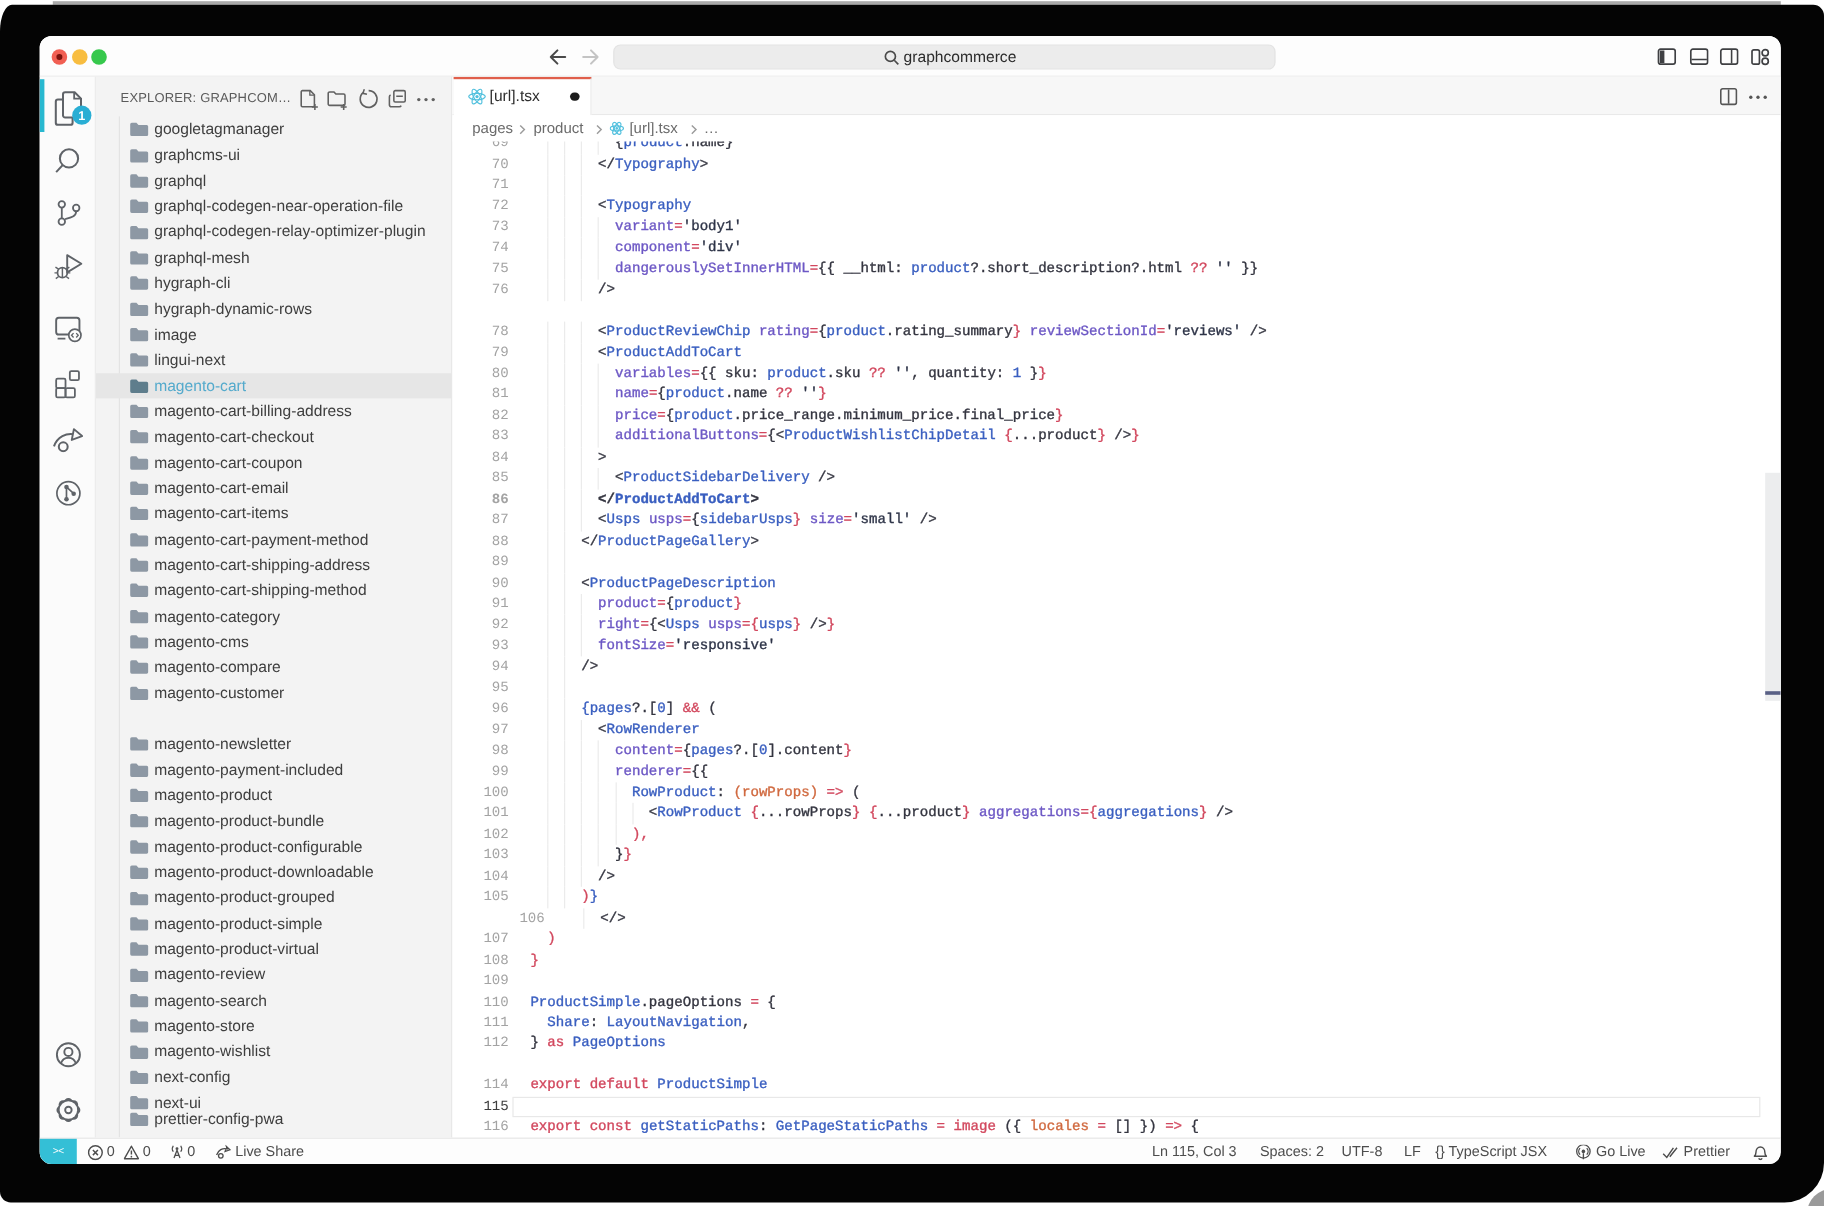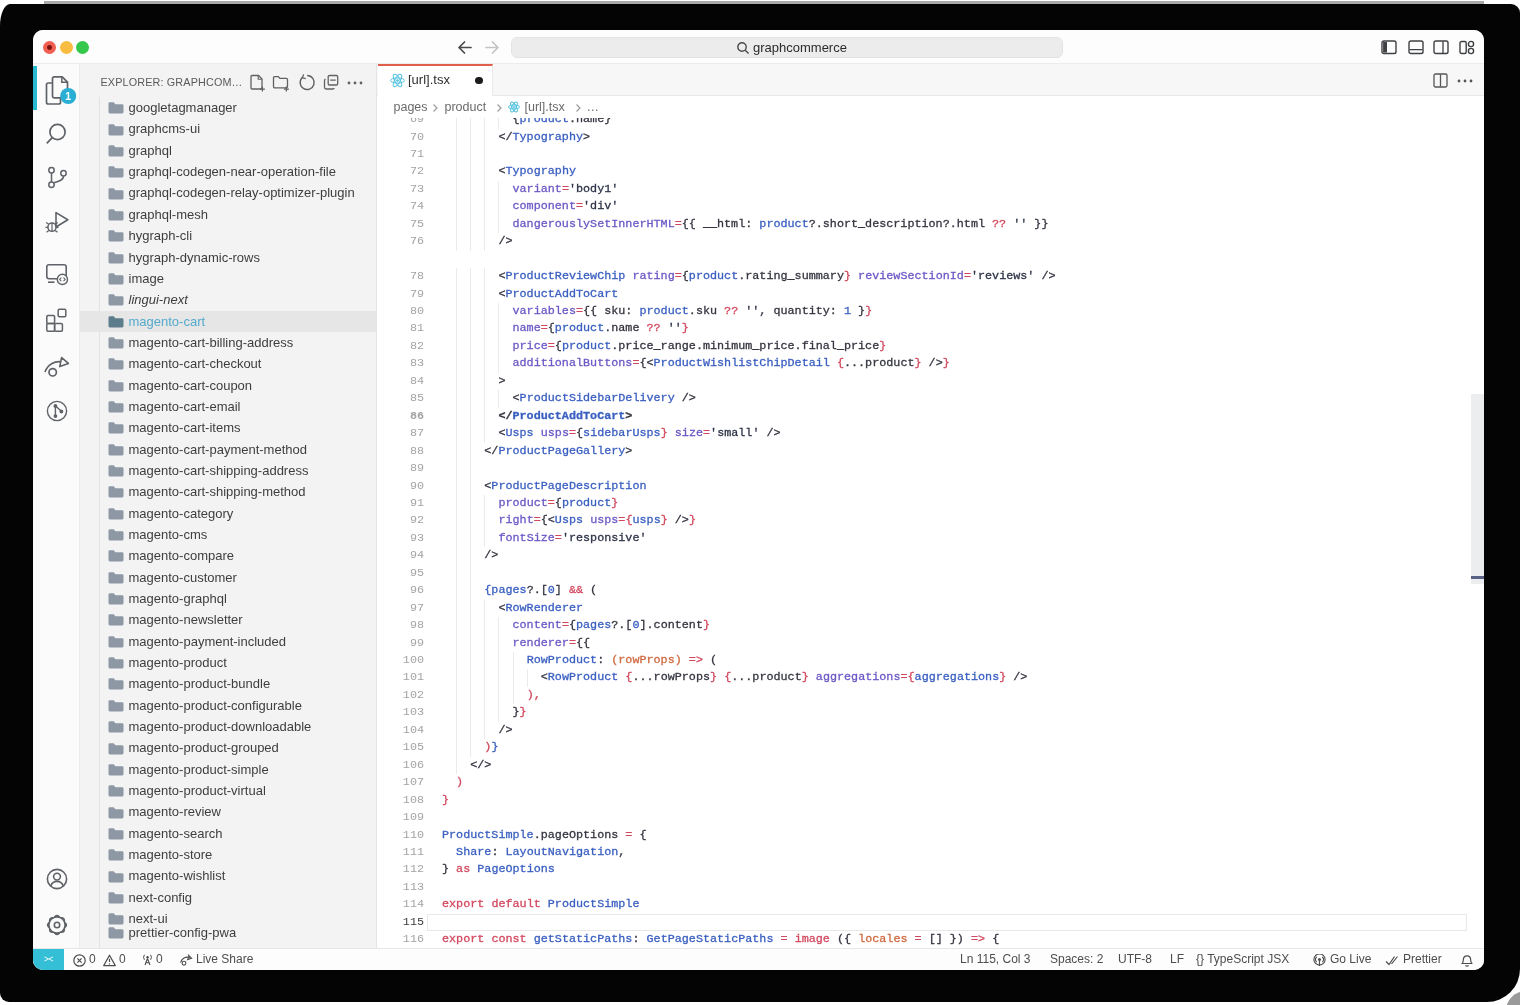--- a/index.html
+++ b/index.html
@@ -181,21 +181,21 @@
           <path d="M0.5 2.6 a1.3 1.3 0 0 1 1.3 -1.3 h3.9 l1.7 1.9 h6.8 a1.3 1.3 0 0 1 1.3 1.3 v6.6 a1.3 1.3 0 0 1 -1.3 1.3 h-12.4 a1.3 1.3 0 0 1 -1.3 -1.3 z" fill="#8d98a4"></path>
         </svg>
         <span class="tlabel" style="">hygraph-dynamic-rows</span>
       </div>
       <div class="trow" style="top:203.85px;">
         <svg width="16" height="14" viewBox="0 0 16 14" style="position:absolute;left:28px;top:4.2px;" fill="none">
           <path d="M0.5 2.6 a1.3 1.3 0 0 1 1.3 -1.3 h3.9 l1.7 1.9 h6.8 a1.3 1.3 0 0 1 1.3 1.3 v6.6 a1.3 1.3 0 0 1 -1.3 1.3 h-12.4 a1.3 1.3 0 0 1 -1.3 -1.3 z" fill="#8d98a4"></path>
         </svg>
         <span class="tlabel" style="">image</span>
       </div>
-      <div class="trow" style="top:225.19px;font-style:italic;">
+      <div class="trow" style="top:225.19px;">
         <svg width="16" height="14" viewBox="0 0 16 14" style="position:absolute;left:28px;top:4.2px;" fill="none">
           <path d="M0.5 2.6 a1.3 1.3 0 0 1 1.3 -1.3 h3.9 l1.7 1.9 h6.8 a1.3 1.3 0 0 1 1.3 1.3 v6.6 a1.3 1.3 0 0 1 -1.3 1.3 h-12.4 a1.3 1.3 0 0 1 -1.3 -1.3 z" fill="#8d98a4"></path>
         </svg>
         <span class="tlabel" style="">lingui-next</span>
       </div>
       <div class="trow" style="top:246.53px;background:#e6e6e6;">
         <svg width="16" height="14" viewBox="0 0 16 14" style="position:absolute;left:28px;top:4.2px;" fill="none">
           <path d="M0.5 2.6 a1.3 1.3 0 0 1 1.3 -1.3 h3.9 l1.7 1.9 h6.8 a1.3 1.3 0 0 1 1.3 1.3 v6.6 a1.3 1.3 0 0 1 -1.3 1.3 h-12.4 a1.3 1.3 0 0 1 -1.3 -1.3 z" fill="#5e7d8c"></path>
         </svg>
         <span class="tlabel" style="color:#54aacc;">magento-cart</span>
@@ -264,26 +264,20 @@
         <svg width="16" height="14" viewBox="0 0 16 14" style="position:absolute;left:28px;top:4.2px;" fill="none">
           <path d="M0.5 2.6 a1.3 1.3 0 0 1 1.3 -1.3 h3.9 l1.7 1.9 h6.8 a1.3 1.3 0 0 1 1.3 1.3 v6.6 a1.3 1.3 0 0 1 -1.3 1.3 h-12.4 a1.3 1.3 0 0 1 -1.3 -1.3 z" fill="#8d98a4"></path>
         </svg>
         <span class="tlabel" style="">magento-compare</span>
       </div>
       <div class="trow" style="top:502.61px;">
         <svg width="16" height="14" viewBox="0 0 16 14" style="position:absolute;left:28px;top:4.2px;" fill="none">
           <path d="M0.5 2.6 a1.3 1.3 0 0 1 1.3 -1.3 h3.9 l1.7 1.9 h6.8 a1.3 1.3 0 0 1 1.3 1.3 v6.6 a1.3 1.3 0 0 1 -1.3 1.3 h-12.4 a1.3 1.3 0 0 1 -1.3 -1.3 z" fill="#8d98a4"></path>
         </svg>
         <span class="tlabel" style="">magento-customer</span>
-      </div>
-      <div class="trow" style="top:523.95px;">
-        <svg width="16" height="14" viewBox="0 0 16 14" style="position:absolute;left:28px;top:4.2px;" fill="none">
-          <path d="M0.5 2.6 a1.3 1.3 0 0 1 1.3 -1.3 h3.9 l1.7 1.9 h6.8 a1.3 1.3 0 0 1 1.3 1.3 v6.6 a1.3 1.3 0 0 1 -1.3 1.3 h-12.4 a1.3 1.3 0 0 1 -1.3 -1.3 z" fill="#8d98a4"></path>
-        </svg>
-        <span class="tlabel" style="">magento-graphql</span>
       </div>
       <div class="trow" style="top:545.29px;">
         <svg width="16" height="14" viewBox="0 0 16 14" style="position:absolute;left:28px;top:4.2px;" fill="none">
           <path d="M0.5 2.6 a1.3 1.3 0 0 1 1.3 -1.3 h3.9 l1.7 1.9 h6.8 a1.3 1.3 0 0 1 1.3 1.3 v6.6 a1.3 1.3 0 0 1 -1.3 1.3 h-12.4 a1.3 1.3 0 0 1 -1.3 -1.3 z" fill="#8d98a4"></path>
         </svg>
         <span class="tlabel" style="">magento-newsletter</span>
       </div>
       <div class="trow" style="top:566.63px;">
         <svg width="16" height="14" viewBox="0 0 16 14" style="position:absolute;left:28px;top:4.2px;" fill="none">
           <path d="M0.5 2.6 a1.3 1.3 0 0 1 1.3 -1.3 h3.9 l1.7 1.9 h6.8 a1.3 1.3 0 0 1 1.3 1.3 v6.6 a1.3 1.3 0 0 1 -1.3 1.3 h-12.4 a1.3 1.3 0 0 1 -1.3 -1.3 z" fill="#8d98a4"></path>
@@ -446,28 +440,27 @@
         <div class="cl" style="top:464.22px;"><span class="g" style="left:79.60px;"></span><span class="g" style="left:93.70px;"></span><span class="ln" style="">96</span><span class="ct">      <i class="b">{pages</i>?.[<i class="b">0</i>] <i class="r">&amp;&amp;</i> (</span></div>
         <div class="cl" style="top:481.67px;"><span class="g" style="left:79.60px;"></span><span class="g" style="left:93.70px;"></span><span class="g" style="left:107.80px;"></span><span class="ln" style="">97</span><span class="ct">        &lt;<i class="b">RowRenderer</i></span></div>
         <div class="cl" style="top:499.12px;"><span class="g" style="left:79.60px;"></span><span class="g" style="left:93.70px;"></span><span class="g" style="left:107.80px;"></span><span class="g" style="left:121.90px;"></span><span class="ln" style="">98</span><span class="ct">          <i class="p">content</i><i class="r">=</i>{<i class="b">pages</i>?.[<i class="b">0</i>].content<i class="r">}</i></span></div>
         <div class="cl" style="top:516.57px;"><span class="g" style="left:79.60px;"></span><span class="g" style="left:93.70px;"></span><span class="g" style="left:107.80px;"></span><span class="g" style="left:121.90px;"></span><span class="ln" style="">99</span><span class="ct">          <i class="p">renderer</i><i class="r">=</i>{{</span></div>
         <div class="cl" style="top:534.02px;"><span class="g" style="left:79.60px;"></span><span class="g" style="left:93.70px;"></span><span class="g" style="left:107.80px;"></span><span class="g" style="left:121.90px;"></span><span class="g" style="left:136.00px;"></span><span class="ln" style="">100</span><span class="ct">            <i class="b">RowProduct</i>: <i class="o">(rowProps)</i> <i class="r">=&gt;</i> (</span></div>
         <div class="cl" style="top:551.47px;"><span class="g" style="left:79.60px;"></span><span class="g" style="left:93.70px;"></span><span class="g" style="left:107.80px;"></span><span class="g" style="left:121.90px;"></span><span class="g" style="left:136.00px;"></span><span class="g" style="left:150.10px;"></span><span class="ln" style="">101</span><span class="ct">              &lt;<i class="b">RowProduct</i> <i class="r">{</i>...rowProps<i class="r">}</i> <i class="r">{</i>...product<i class="r">}</i> <i class="p">aggregations</i><i class="r">=</i><i class="r">{</i><i class="b">aggregations</i><i class="r">}</i> /&gt;</span></div>
         <div class="cl" style="top:568.92px;"><span class="g" style="left:79.60px;"></span><span class="g" style="left:93.70px;"></span><span class="g" style="left:107.80px;"></span><span class="g" style="left:121.90px;"></span><span class="g" style="left:136.00px;"></span><span class="ln" style="">102</span><span class="ct">            <i class="r">),</i></span></div>
         <div class="cl" style="top:586.37px;"><span class="g" style="left:79.60px;"></span><span class="g" style="left:93.70px;"></span><span class="g" style="left:107.80px;"></span><span class="g" style="left:121.90px;"></span><span class="ln" style="">103</span><span class="ct">          }<i class="r">}</i></span></div>
         <div class="cl" style="top:603.82px;"><span class="g" style="left:79.60px;"></span><span class="g" style="left:93.70px;"></span><span class="g" style="left:107.80px;"></span><span class="ln" style="">104</span><span class="ct">        /&gt;</span></div>
         <div class="cl" style="top:621.27px;"><span class="g" style="left:79.60px;"></span><span class="g" style="left:93.70px;"></span><span class="ln" style="">105</span><span class="ct">      <i class="r">)</i><i class="b">}</i></span></div>
-        <div class="cl" style="top:638.72px;"><span class="g" style="left:79.60px;"></span><span class="ln" style="">106</span><span class="ct">    &lt;/&gt;</span></div>
+        <div class="cl" style="top:638.72px;margin-left:30px;"><span class="g" style="left:79.60px;"></span><span class="ln" style="">106</span><span class="ct">    &lt;/&gt;</span></div>
         <div class="cl" style="top:656.17px;"><span class="ln" style="">107</span><span class="ct">  <i class="r">)</i></span></div>
         <div class="cl" style="top:673.62px;"><span class="ln" style="">108</span><span class="ct"><i class="r">}</i></span></div>
         <div class="cl" style="top:691.07px;"><span class="ln" style="">109</span><span class="ct"></span></div>
         <div class="cl" style="top:708.52px;"><span class="ln" style="">110</span><span class="ct"><i class="b">ProductSimple</i>.pageOptions <i class="r">=</i> {</span></div>
         <div class="cl" style="top:725.97px;"><span class="ln" style="">111</span><span class="ct">  <i class="b">Share</i>: <i class="b">LayoutNavigation</i>,</span></div>
         <div class="cl" style="top:743.42px;"><span class="ln" style="">112</span><span class="ct">} <i class="r">as</i> <i class="b">PageOptions</i></span></div>
-        <div class="cl" style="top:760.87px;"><span class="ln" style="">113</span><span class="ct"></span></div>
         <div class="cl" style="top:778.32px;"><span class="ln" style="">114</span><span class="ct"><i class="r">export</i> <i class="r">default</i> <i class="b">ProductSimple</i></span></div>
         <div class="cl" style="top:795.77px;"><span class="ln" style="color:#3c3c3c;">115</span><span class="ct"></span></div>
         <div class="cl" style="top:813.22px;"><span class="ln" style="">116</span><span class="ct"><i class="r">export</i> <i class="r">const</i> <i class="b">getStaticPaths</i>: <i class="b">GetPageStaticPaths</i> <i class="r">=</i> <i class="r">image</i> ({ <i class="o">locales</i> <i class="r">=</i> [] }) <i class="r">=&gt;</i> {</span></div>
         <div class="abs" style="left:1094.5px;top:276px;width:14px;height:190px;background:#ecedee;"></div>
         <div class="abs" style="left:1094.5px;top:458px;width:14px;height:2.5px;background:#596085;"></div>
       </div>
     </div>
     <div class="abs" style="left:0;top:918px;width:1451px;height:22px;background:#fdfdfd;border-top:1px solid #e7e7e7;box-sizing:border-box;font-size:12px;color:#4d4d4d;">
       <div class="abs" style="left:0;top:0;width:31px;height:22px;background:#1fb9d2;color:#fff;font-size:8.5px;text-align:center;line-height:21px;letter-spacing:-0.5px;opacity:0.9;">&gt;&lt;</div>
       <svg width="13" height="13" viewBox="0 0 13 13" style="position:absolute;left:40px;top:4.5px;" fill="none">

